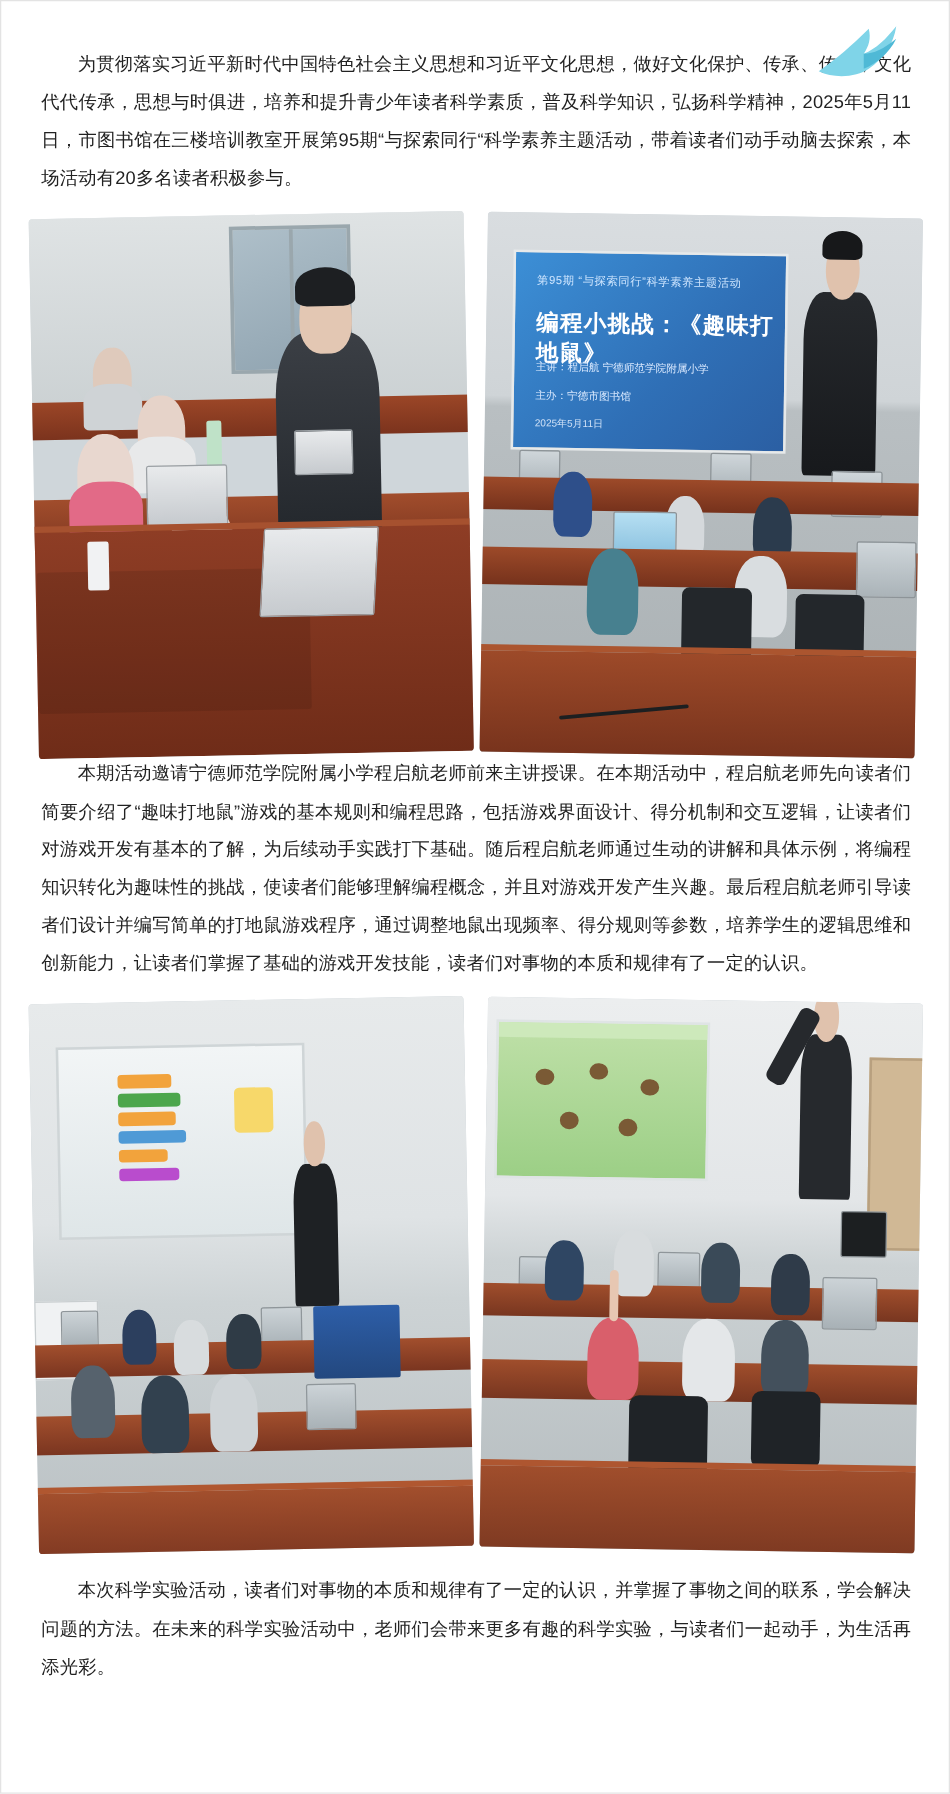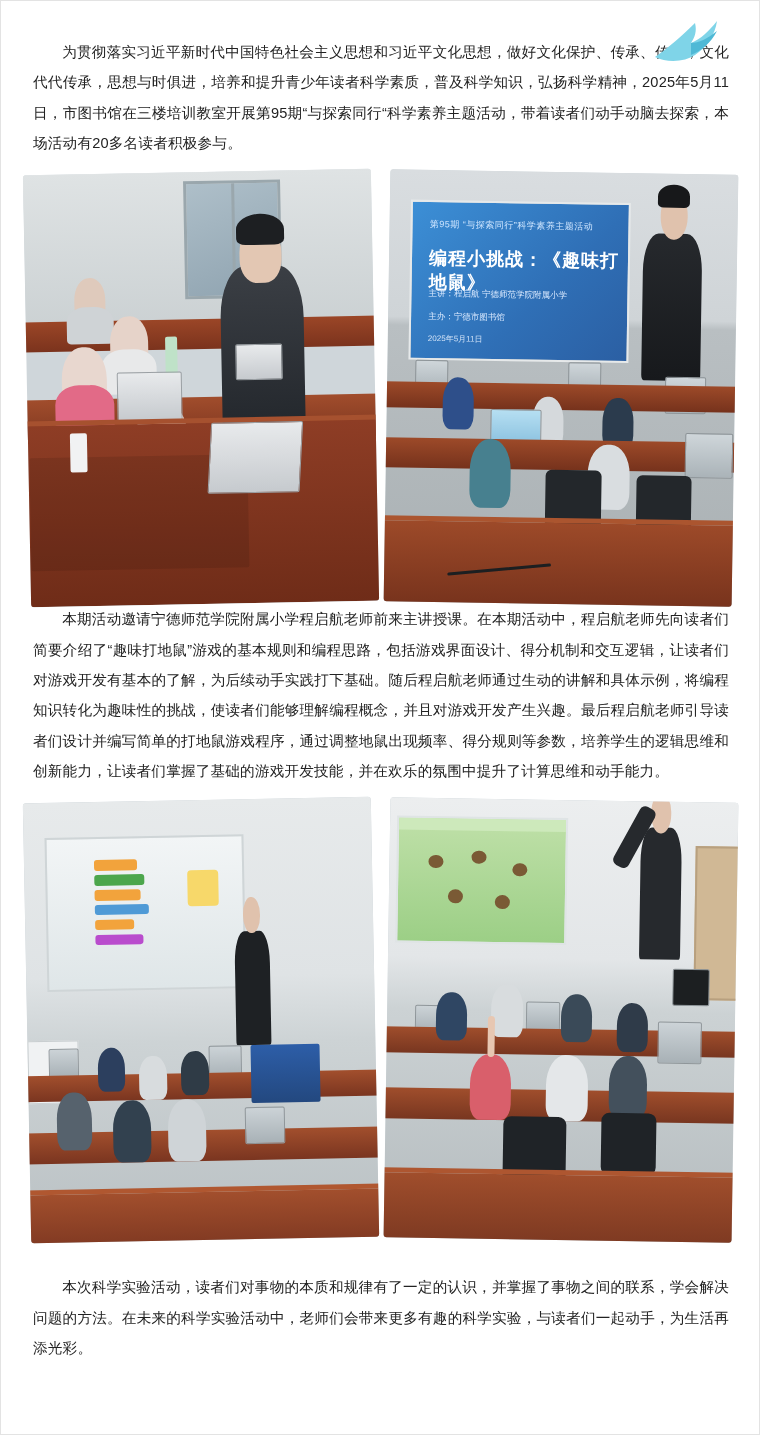--- a/index.html
+++ b/index.html
@@ -362,21 +362,21 @@
           <div class="s s5"></div>
         <div class="mon m5"></div>
         <div class="chair c1"></div>
           <div class="chair c2"></div>
         <div class="deskrow d3"></div>
         <div class="cable"></div>
         <span class="cap">主讲老师在投影屏幕前授课</span>
       </div>
     </div>
 
-    <p class="para">本期活动邀请宁德师范学院附属小学程启航老师前来主讲授课。在本期活动中，程启航老师先向读者们简要介绍了“趣味打地鼠”游戏的基本规则和编程思路，包括游戏界面设计、得分机制和交互逻辑，让读者们对游戏开发有基本的了解，为后续动手实践打下基础。随后程启航老师通过生动的讲解和具体示例，将编程知识转化为趣味性的挑战，使读者们能够理解编程概念，并且对游戏开发产生兴趣。最后程启航老师引导读者们设计并编写简单的打地鼠游戏程序，通过调整地鼠出现频率、得分规则等参数，培养学生的逻辑思维和创新能力，让读者们掌握了基础的游戏开发技能，并在欢乐的氛围中提升了计算思维和动手能力。</p>
+    <p class="para">本期活动邀请宁德师范学院附属小学程启航老师前来主讲授课。在本期活动中，程启航老师先向读者们简要介绍了“趣味打地鼠”游戏的基本规则和编程思路，包括游戏界面设计、得分机制和交互逻辑，让读者们对游戏开发有基本的了解，为后续动手实践打下基础。随后程启航老师通过生动的讲解和具体示例，将编程知识转化为趣味性的挑战，使读者们能够理解编程概念，并且对游戏开发产生兴趣。最后程启航老师引导读者们设计并编写简单的打地鼠游戏程序，通过调整地鼠出现频率、得分规则等参数，培养学生的逻辑思维和创新能力，让读者们掌握了基础的游戏开发技能，读者们对事物的本质和规律有了一定的认识。</p>
 
     <div class="photo-row">
       <div class="photo p3 tilt-l">
         <div class="bg"></div>
         <div class="screen">
           <div class="blk b1"></div>
             <div class="blk b2"></div>
             <div class="blk b3"></div>
           <div class="blk b4"></div>
             <div class="blk b5"></div>
@@ -430,16 +430,16 @@
           </div>
         <div class="s s6"></div>
           <div class="s s7"></div>
         <div class="chair c1"></div>
           <div class="chair c2"></div>
         <div class="deskrow r3"></div>
         <span class="cap">读者们举手互动，屏幕显示打地鼠游戏画面</span>
       </div>
     </div>
 
-    <p class="para" style="margin-top:32px">本次科学实验活动，读者们对事物的本质和规律有了一定的认识，并掌握了事物之间的联系，学会解决问题的方法。在未来的科学实验活动中，老师们会带来更多有趣的科学实验，与读者们一起动手，为生活再添光彩。</p>
+    <p class="para" style="margin-top:18px">本次科学实验活动，读者们对事物的本质和规律有了一定的认识，并掌握了事物之间的联系，学会解决问题的方法。在未来的科学实验活动中，老师们会带来更多有趣的科学实验，与读者们一起动手，为生活再添光彩。</p>
 
   </div>
 </div>
 
 </body></html>

